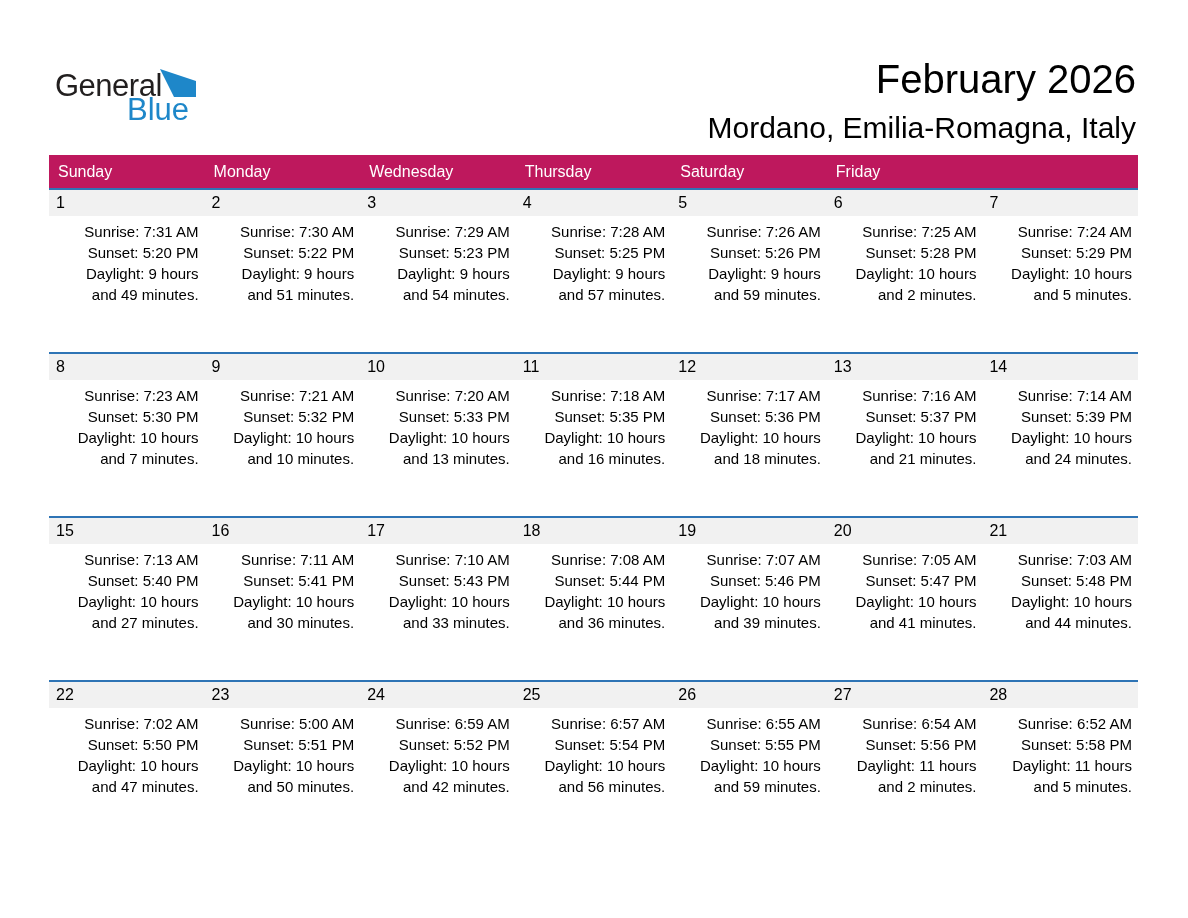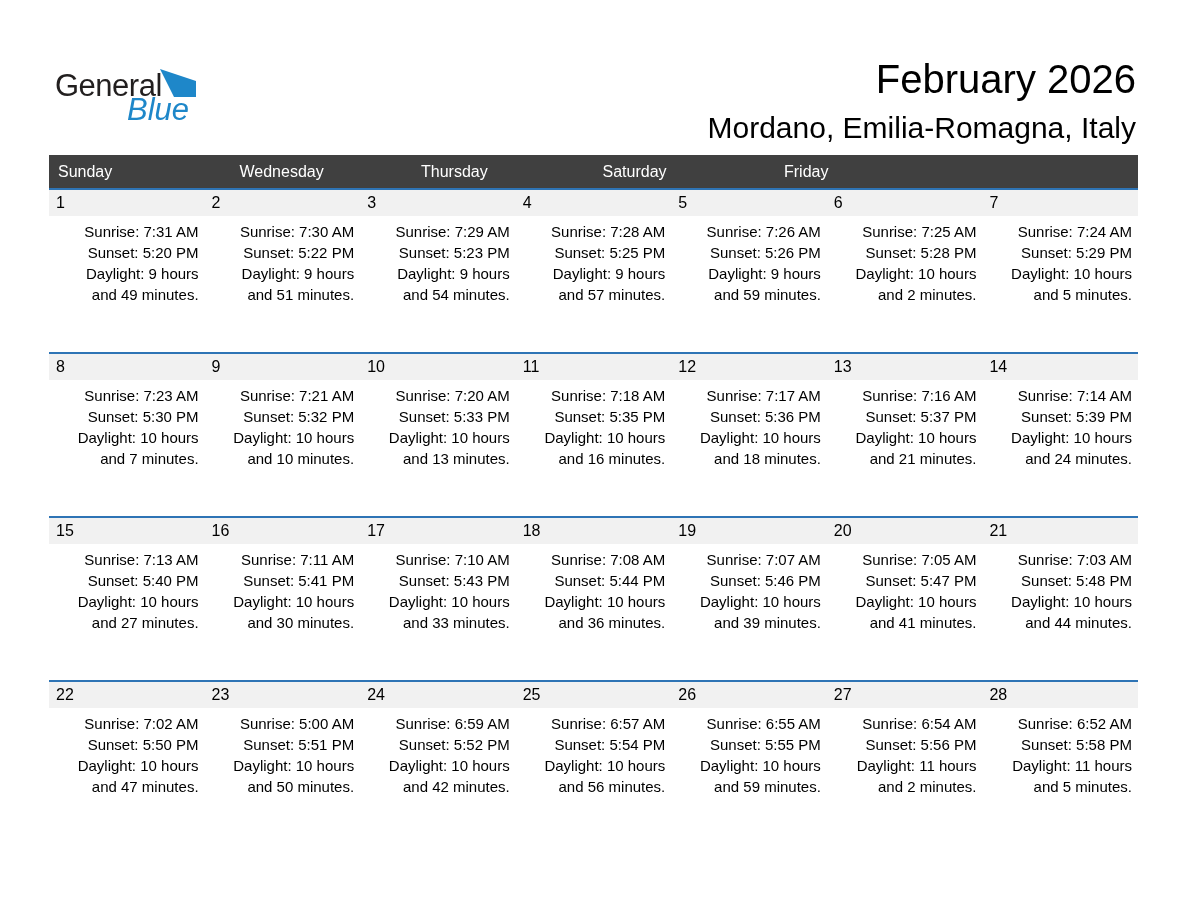--- a/index.html
+++ b/index.html
@@ -6,27 +6,27 @@
   body{
     width:1188px;height:918px;position:relative;overflow:hidden;
     background:#ffffff;color:#000;
     font-family:"Liberation Sans", sans-serif;
   }
   
   .logo{position:absolute;left:55px;top:60px;}
   .logo-row1{display:flex;align-items:flex-end;}
   .logo-general{font-size:31px;color:#221f1f;letter-spacing:-0.5px;line-height:1;padding-top:10px;}
   .logo-triangle{margin-left:-2px;}
-  .logo-blue{font-size:31px;color:#1E87C9;line-height:1;margin:-7px 0 0 72px;font-style:italic;}
+  .logo-blue{font-size:31px;color:#1E87C9;line-height:1;margin:-7px 0 0 72px;}
   .titles{position:absolute;right:52px;top:56px;text-align:right;}
   .month-title{font-size:40px;line-height:1.15;}
   .location{font-size:30px;margin-top:9px;}
   
   .calendar{position:absolute;left:49px;top:155px;width:1089px;}
-  .cal-header{display:grid;grid-template-columns:repeat(6,1fr);background:#404040;height:33px;}
+  .cal-header{display:grid;grid-template-columns:repeat(7,1fr);background:#be185d;height:33px;}
   .hcell{color:#ffffff;font-size:16px;display:flex;align-items:center;padding-left:9px;overflow:hidden;}
   .week{display:grid;grid-template-columns:repeat(7,1fr);border-top:2px solid #2E74B5;height:162px;background:#fff;}
   .cell{overflow:hidden;}
   .day-num{height:26px;background:#F1F1F1;font-size:16px;display:flex;align-items:center;padding-left:7px;}
   .day-details{padding:5px 6px 0 3px;font-size:15px;line-height:21px;text-align:right;}
 </style>
 </head>
 <body>
 
 <div class="logo">
@@ -42,20 +42,21 @@
 </div>
 
 <div class="titles">
   <div class="month-title">February 2026</div>
   <div class="location">Mordano, Emilia-Romagna, Italy</div>
 </div>
 
 <div class="calendar">
   <div class="cal-header">
     <div class="hcell">Sunday</div>
+    <div class="hcell">Monday</div>
     <div class="hcell">Wednesday</div>
     <div class="hcell">Thursday</div>
     <div class="hcell">Saturday</div>
     <div class="hcell">Friday</div>
   </div>
   <div id="calendar-body">
       <div class="week">
         <div class="cell">
     <div class="day-num">1</div>
     <div class="day-details">

